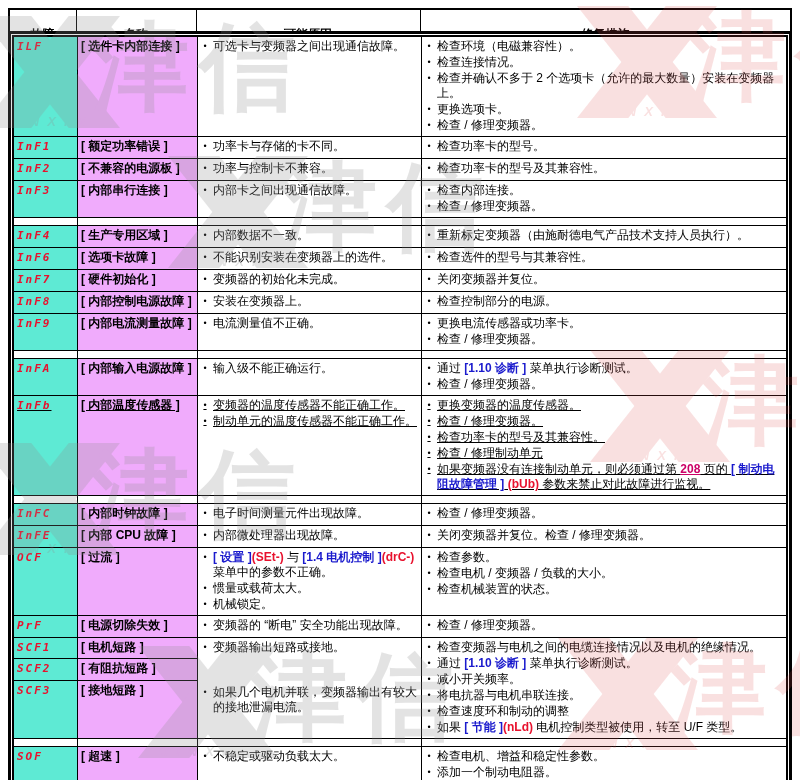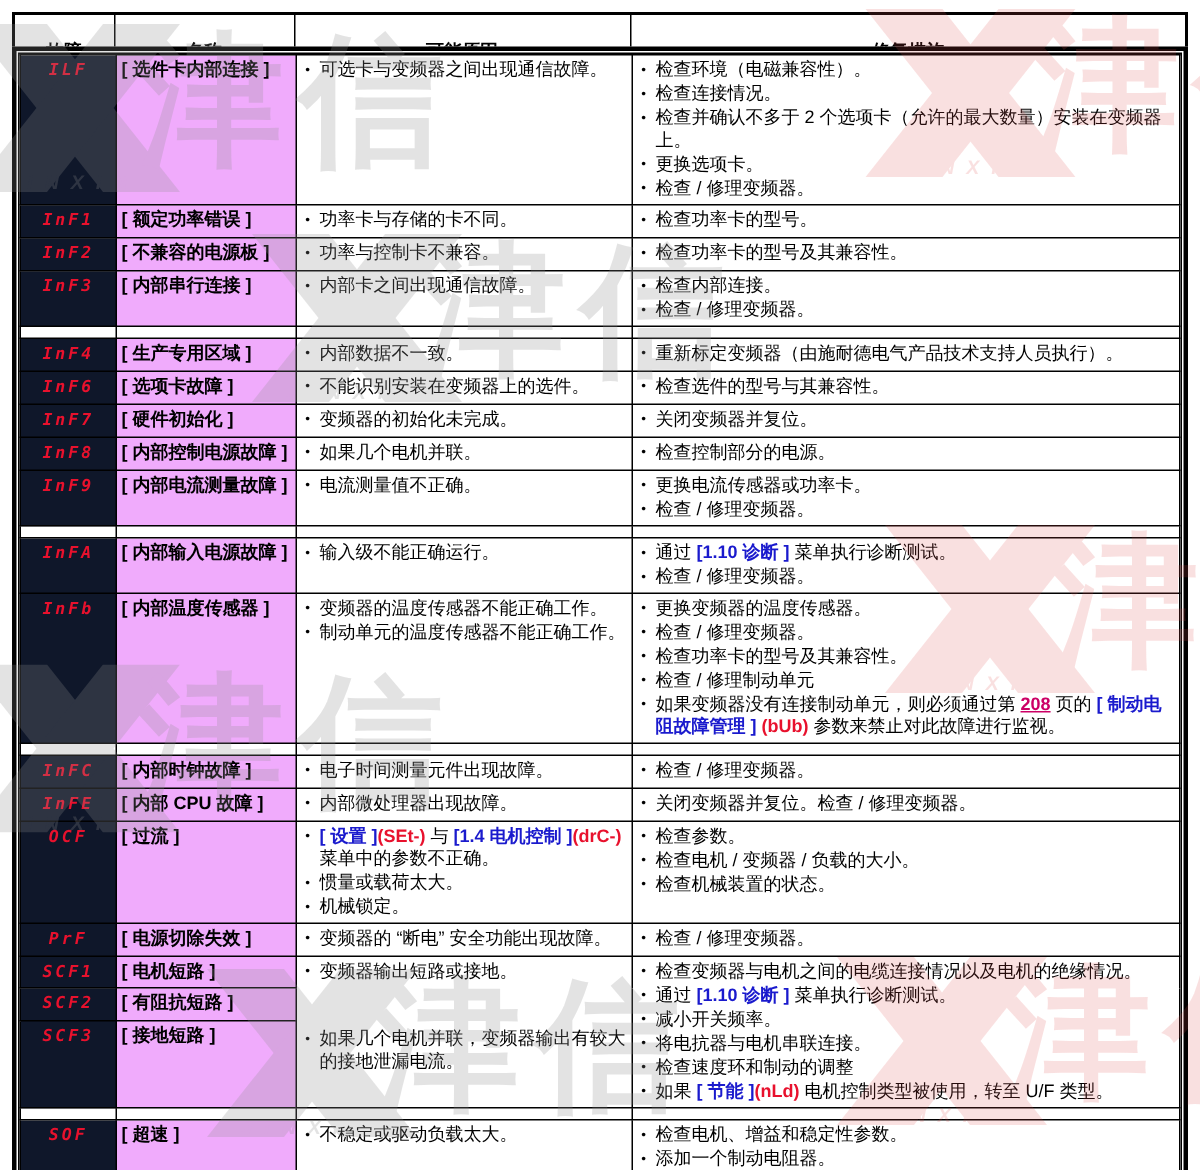--- a/index.html
+++ b/index.html
@@ -20,21 +20,21 @@
   .body-outer{
     position:absolute;left:8px;top:31px;width:784px;box-sizing:border-box;
     border:3px solid #000;padding:1px;background:#fff;
   }
   .body-inner{border:1px solid #000}
   .fault-table{width:100%;border-collapse:collapse;table-layout:fixed}
   .fault-table td{
     border:1px solid #000;vertical-align:top;padding:2px 3px;
     font-size:12px;line-height:15px;color:#000;
   }
-  .cf{background:#0f172a;text-align:center;padding-top:3px}
+  .cf{background:#5eead4;padding-top:3px}
   .code{
     font-family:"DejaVu Sans Mono", monospace;font-style:italic;font-weight:bold;
     color:#e8112d;font-size:11px;letter-spacing:2px;white-space:nowrap;
   }
   .cn{background:#f0abfc;color:#1a1acd;font-weight:bold}
   .cb{background:#fff}
   .b{display:flex;gap:4px;margin:0 0 1px 0}
   .dot{flex:0 0 8px;text-align:center;font-size:9px;line-height:15px;color:#000}
   .bt{flex:1}
   .s-blue{color:#1a1acd;font-weight:bold}
@@ -224,21 +224,21 @@
                 <span class="bt"><span>关闭变频器并复位。</span></span>
               </div>
             </td>
           </tr>
           <tr style="height: 22px;">
             <td class="cf"><span class="code">InF8</span></td>
             <td class="cn">[ 内部控制电源故障 ]</td>
             <td class="cb">
               <div class="b">
                 <span class="dot">•</span>
-                <span class="bt"><span>如果几个电机并联。</span></span>
+                <span class="bt"><span>安装在变频器上。</span></span>
               </div>
             </td>
             <td class="cb">
               <div class="b">
                 <span class="dot">•</span>
                 <span class="bt"><span>检查控制部分的电源。</span></span>
               </div>
             </td>
           </tr>
           <tr style="height: 30px;">
@@ -280,21 +280,21 @@
               <div class="b">
                 <span class="dot">•</span>
                 <span class="bt"><span>通过 </span><span class="s-blue">[1.10 诊断 ]</span><span> 菜单执行诊断测试。</span></span>
               </div>
               <div class="b">
                 <span class="dot">•</span>
                 <span class="bt"><span>检查 / 修理变频器。</span></span>
               </div>
             </td>
           </tr>
-          <tr style="height: 86px;">
+          <tr style="height: 86px; text-decoration: underline;">
             <td class="cf"><span class="code">InFb</span></td>
             <td class="cn">[ 内部温度传感器 ]</td>
             <td class="cb">
               <div class="b">
                 <span class="dot">•</span>
                 <span class="bt"><span>变频器的温度传感器不能正确工作。</span></span>
               </div>
               <div class="b">
                 <span class="dot">•</span>
                 <span class="bt"><span>制动单元的温度传感器不能正确工作。</span></span>

